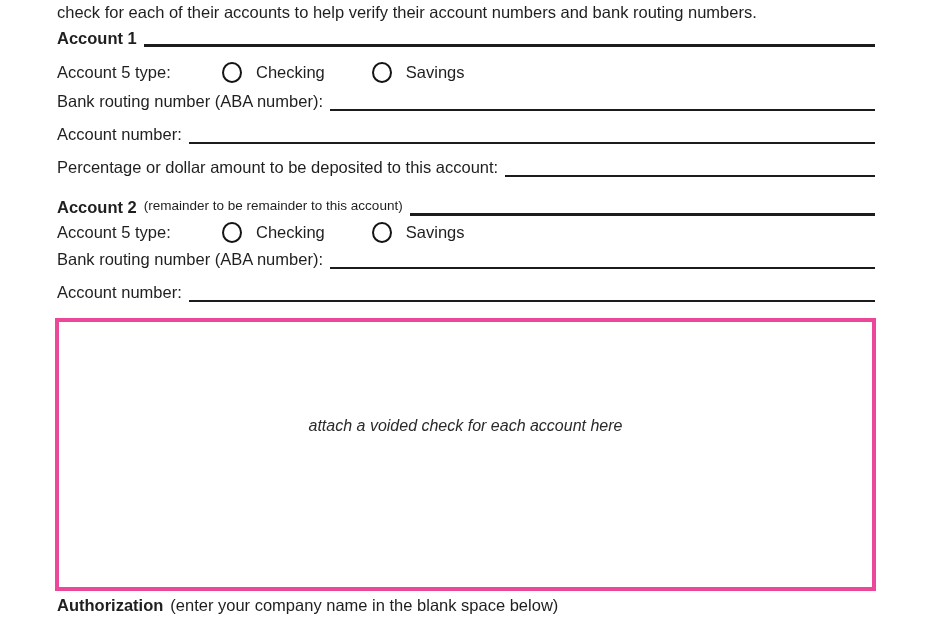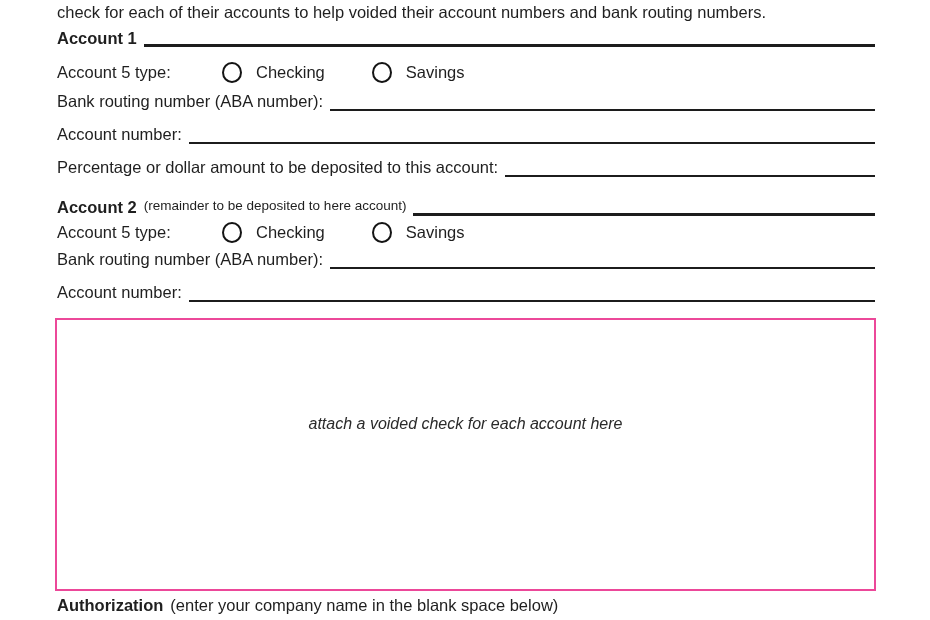--- a/index.html
+++ b/index.html
@@ -31,34 +31,34 @@
     width:20px;height:21px;flex:0 0 20px;
     border:2.5px solid #141414;border-radius:50%;
     box-sizing:border-box;background:#ffffff;
   }
   .radio.r2{margin-left:47px;}
   .opt{margin-left:14px;}
   .note{font-size:13.5px;margin-left:7px;margin-bottom:1px;}
   .attach-box{
     position:absolute;left:55px;top:318px;
     width:821px;height:273px;box-sizing:border-box;
-    border:2px solid #ec4899;background:#ffffff;
+    border:4px solid #ec4899;background:#ffffff;
   }
   .attach-text{
     position:absolute;left:0;top:95px;width:100%;
     text-align:center;font-style:italic;font-size:16px;color:#2a2a2a;
   }
   .auth-note{margin-left:7px;}
 </style>
 </head>
 <body>
 
 <div class="page">
 
-  <div class="row intro" style="top:3px">check for each of their accounts to help voided their account numbers and bank routing numbers.</div>
+  <div class="row intro" style="top:3px">check for each of their accounts to help verify their account numbers and bank routing numbers.</div>
 
   <div class="row" style="top:29px">
     <span class="bold">Account 1</span>
     <span class="hline thick"></span>
   </div>
 
   <div class="row type-row" style="top:60px">
     <span class="type-label">Account 5 type:</span>
     <span class="radio"></span>
     <span class="opt">Checking</span>
@@ -76,21 +76,21 @@
     <span class="hline"></span>
   </div>
 
   <div class="row" style="top:158px">
     <span>Percentage or dollar amount to be deposited to this account:</span>
     <span class="hline"></span>
   </div>
 
   <div class="row" style="top:198px">
     <span class="bold">Account 2</span>
-    <span class="note">(remainder to be deposited to here account)</span>
+    <span class="note">(remainder to be remainder to this account)</span>
     <span class="hline thick"></span>
   </div>
 
   <div class="row type-row" style="top:220px">
     <span class="type-label">Account 5 type:</span>
     <span class="radio"></span>
     <span class="opt">Checking</span>
     <span class="radio r2"></span>
     <span class="opt">Savings</span>
   </div>

